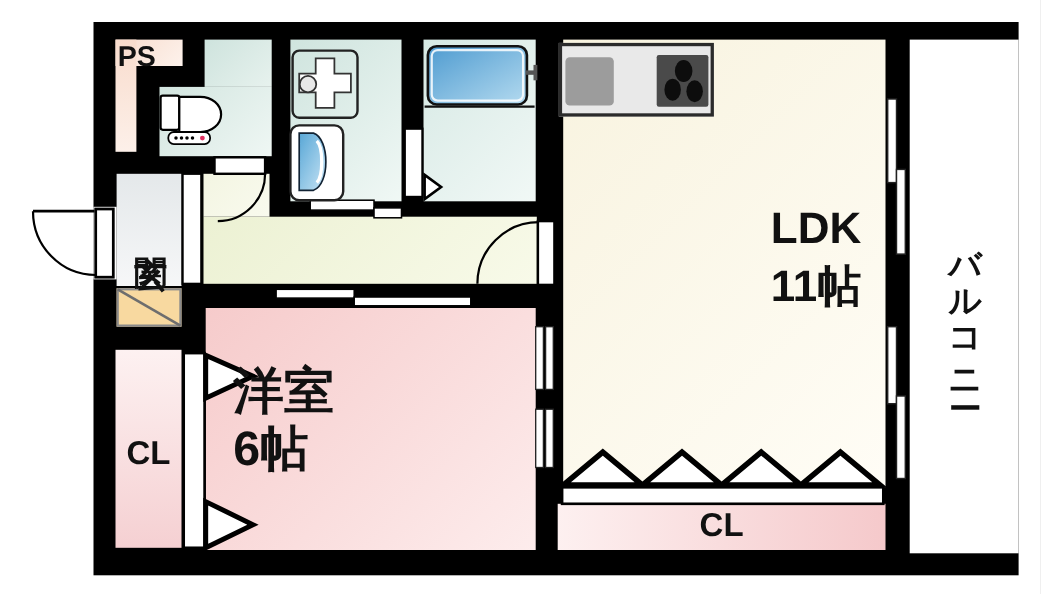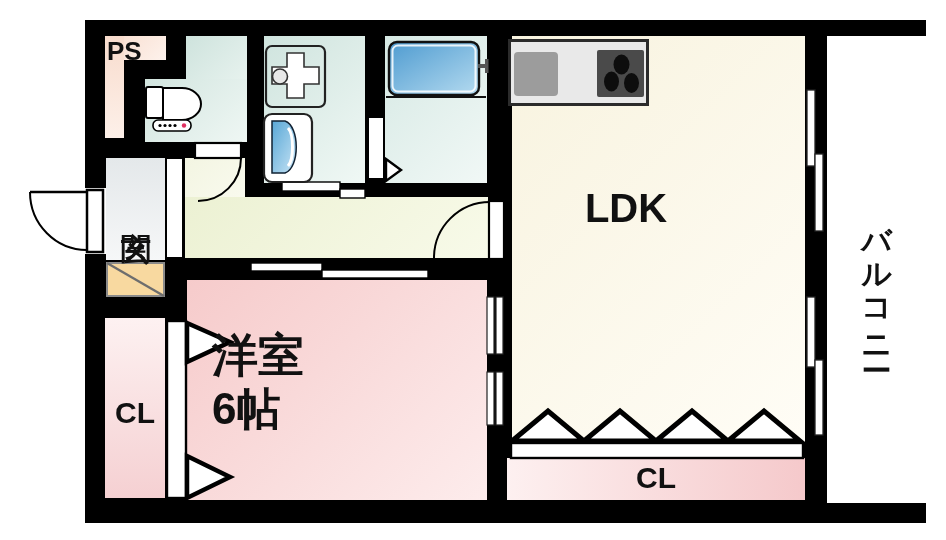--- a/index.html
+++ b/index.html
@@ -29,21 +29,21 @@
   #genkan{left:106px;top:158px;width:59px;height:102px;background:linear-gradient(180deg,#e4e8ea,#f6f7f8);z-index:3;}
   #shoe-box{left:106px;top:262px;width:59px;height:35px;background:#f8d9a0;border:2px solid #8a8a8a;box-sizing:border-box;z-index:3;}
   #western{left:187px;top:280px;width:300px;height:220px;background:linear-gradient(135deg,#f6cbcb,#fdecec);z-index:3;}
   #cl-left{left:105px;top:318px;width:60px;height:180px;background:linear-gradient(180deg,#fdf1f1,#f5d0d2);z-index:3;}
   #cl-bottom{left:507px;top:458px;width:298px;height:42px;background:linear-gradient(90deg,#fdf0f0,#f5c9cb);z-index:3;}
   
   #vec{position:absolute;left:0;top:0;z-index:20;pointer-events:none;}
   
   #ps-label{left:107px;top:36px;font-size:26px;}
   #genkan-label{left:106px;top:164px;width:59px;height:92px;font-size:30px;letter-spacing:2px;}
-  #ldk-label{left:501px;top:182px;width:250px;text-align:center;font-size:40px;line-height:1.32;}
+  #ldk-label{left:533px;top:182px;width:250px;text-align:right;font-size:40px;line-height:1.32;}
   #western-label{left:212px;top:328px;width:250px;text-align:left;font-size:46px;line-height:1.2;}
   #western-label .size{font-size:44px;}
   #cl-left-label{left:105px;top:394px;width:60px;height:38px;font-size:30px;}
   #cl-bottom-label{left:507px;top:459px;width:298px;height:38px;font-size:30px;}
   #balcony-label{left:847px;top:176px;width:58px;height:212px;font-size:30px;letter-spacing:3px;}
 </style>
 </head>
 <body>
 
 <div id="plan">
@@ -180,20 +180,21 @@
 
     <g>
       <path d="M107,263 L164,296" stroke="#6e6e6e" stroke-width="2.4" fill="none"></path>
     </g>
   </svg>
 
   <div class="lbl" id="ps-label">PS</div>
   <div class="lbl vtext center" id="genkan-label">玄関</div>
   <div class="lbl" id="ldk-label">
     <span style="display:block">LDK</span>
+    <span style="display:block">11帖</span>
   </div>
   <div class="lbl" id="western-label">
     <span style="display:block">洋室</span>
     <span class="size" style="display:block">6帖</span>
   </div>
   <div class="lbl center" id="cl-left-label">CL</div>
   <div class="lbl center" id="cl-bottom-label">CL</div>
   <div class="lbl vtext center" id="balcony-label">バルコニー</div>
 </div>
 

